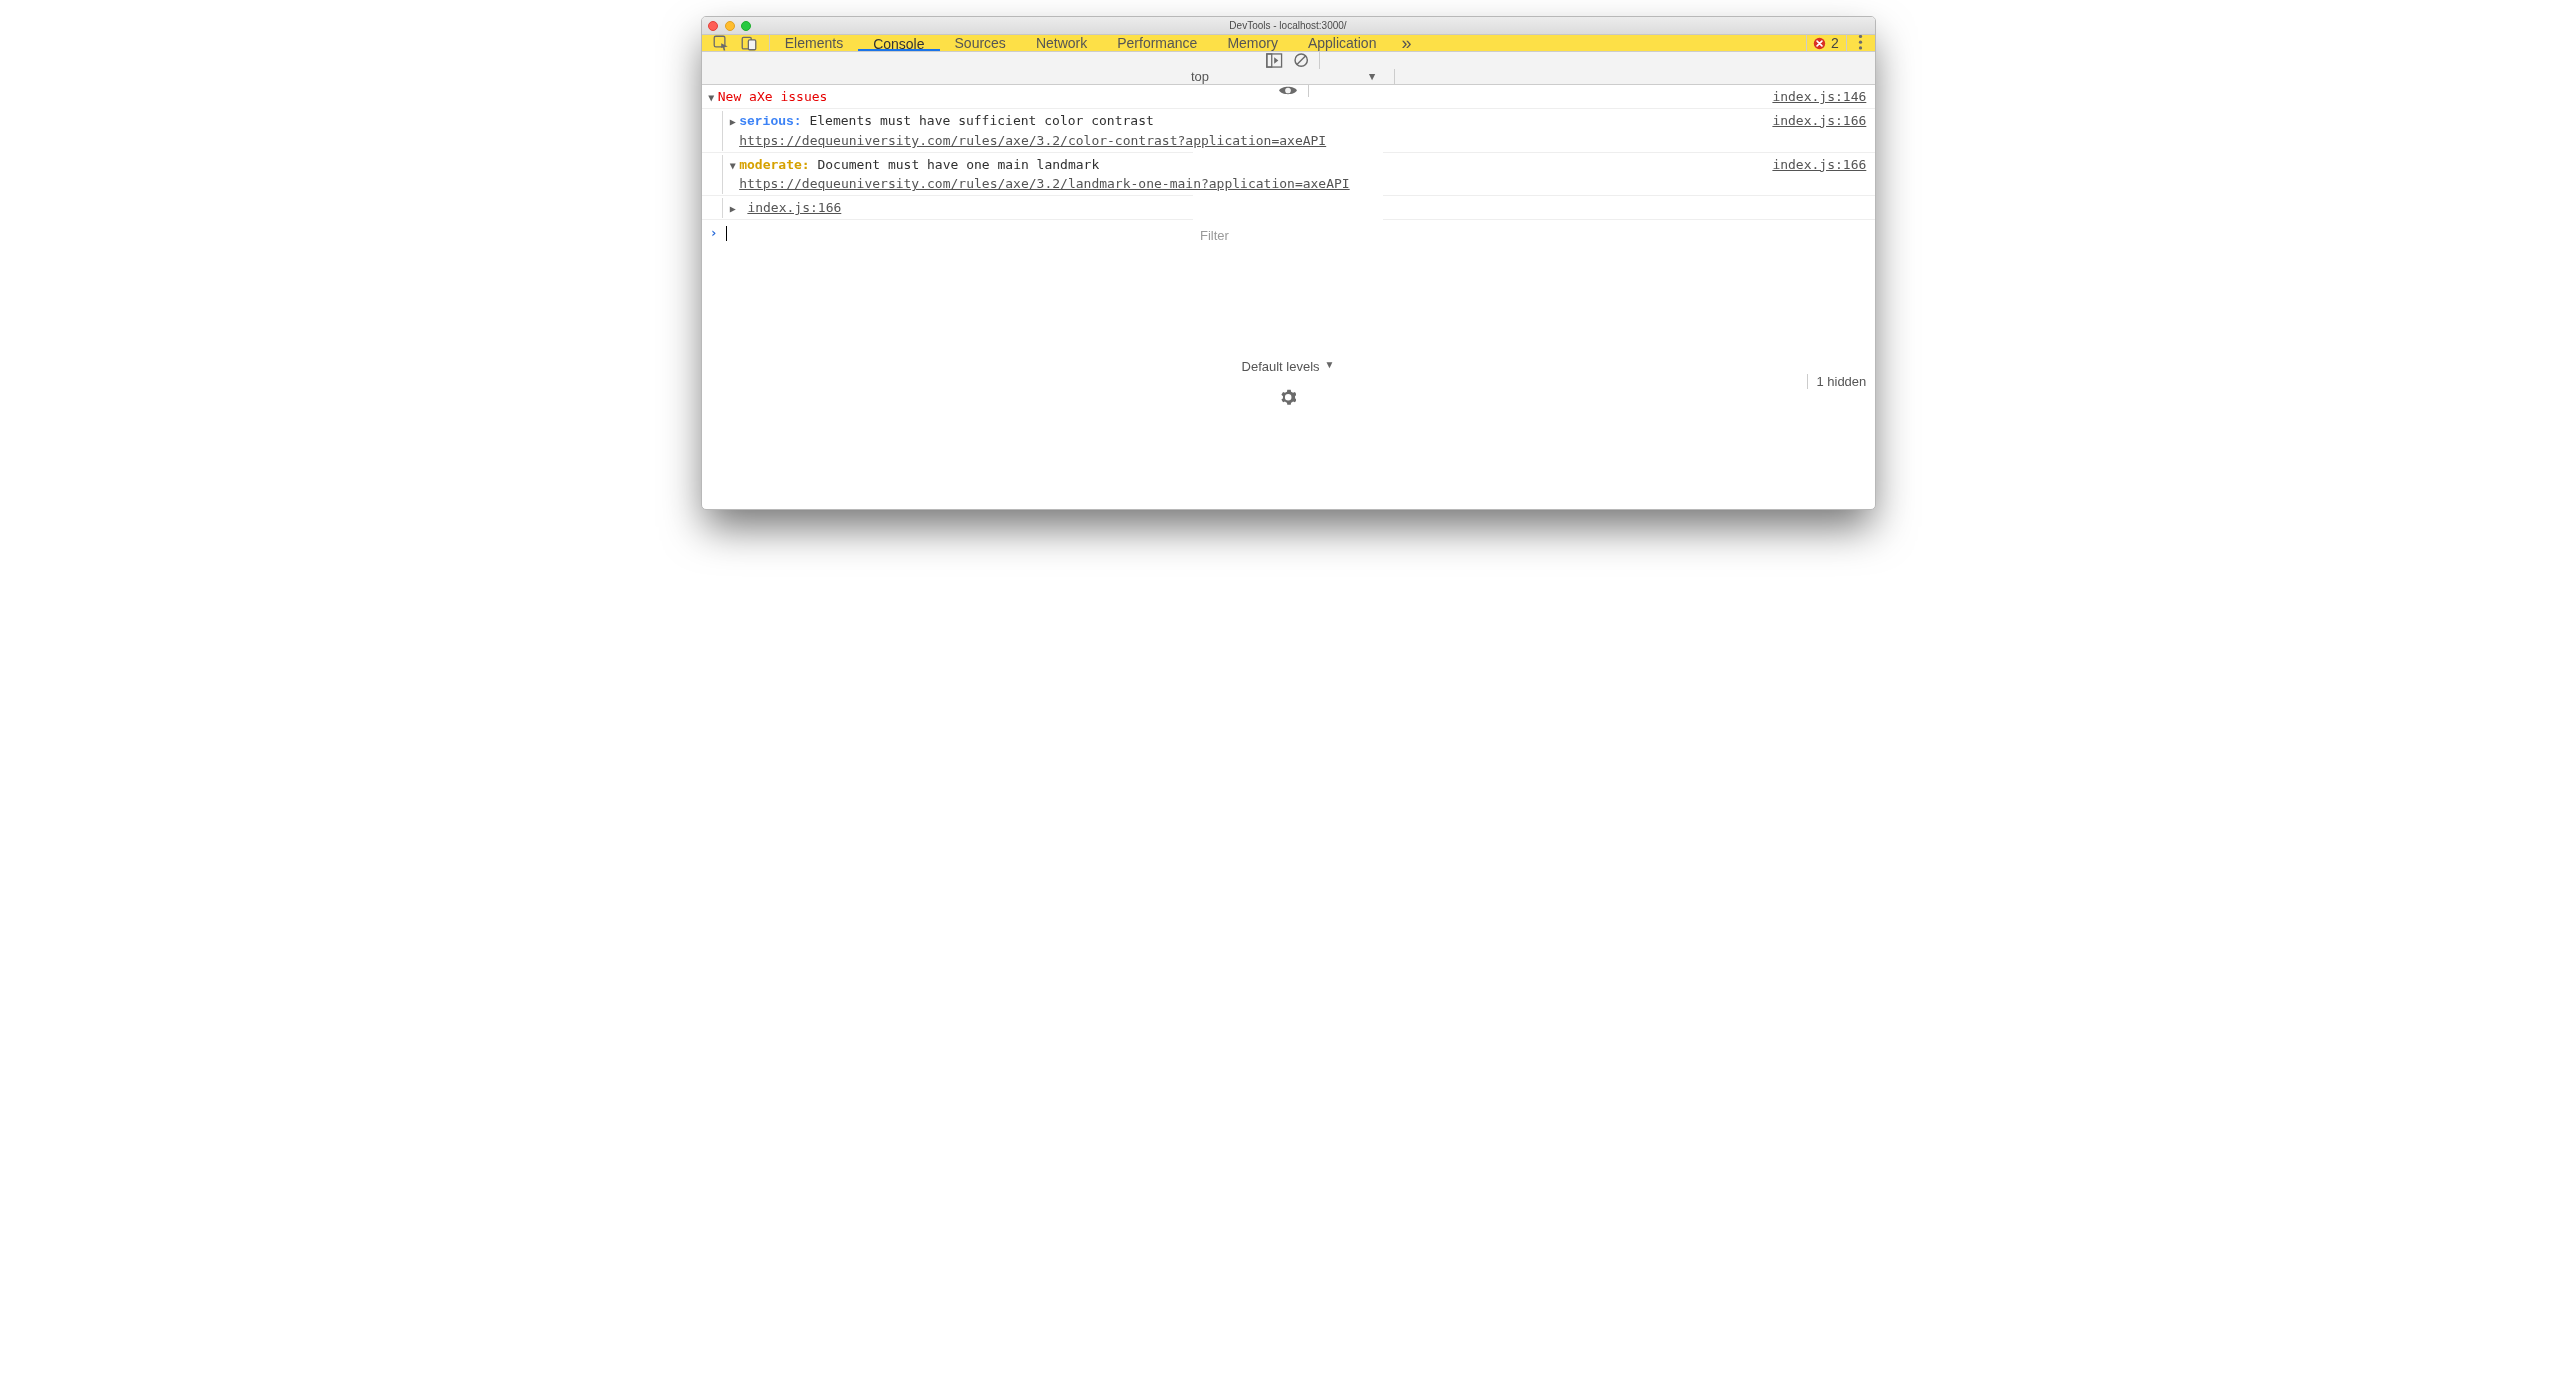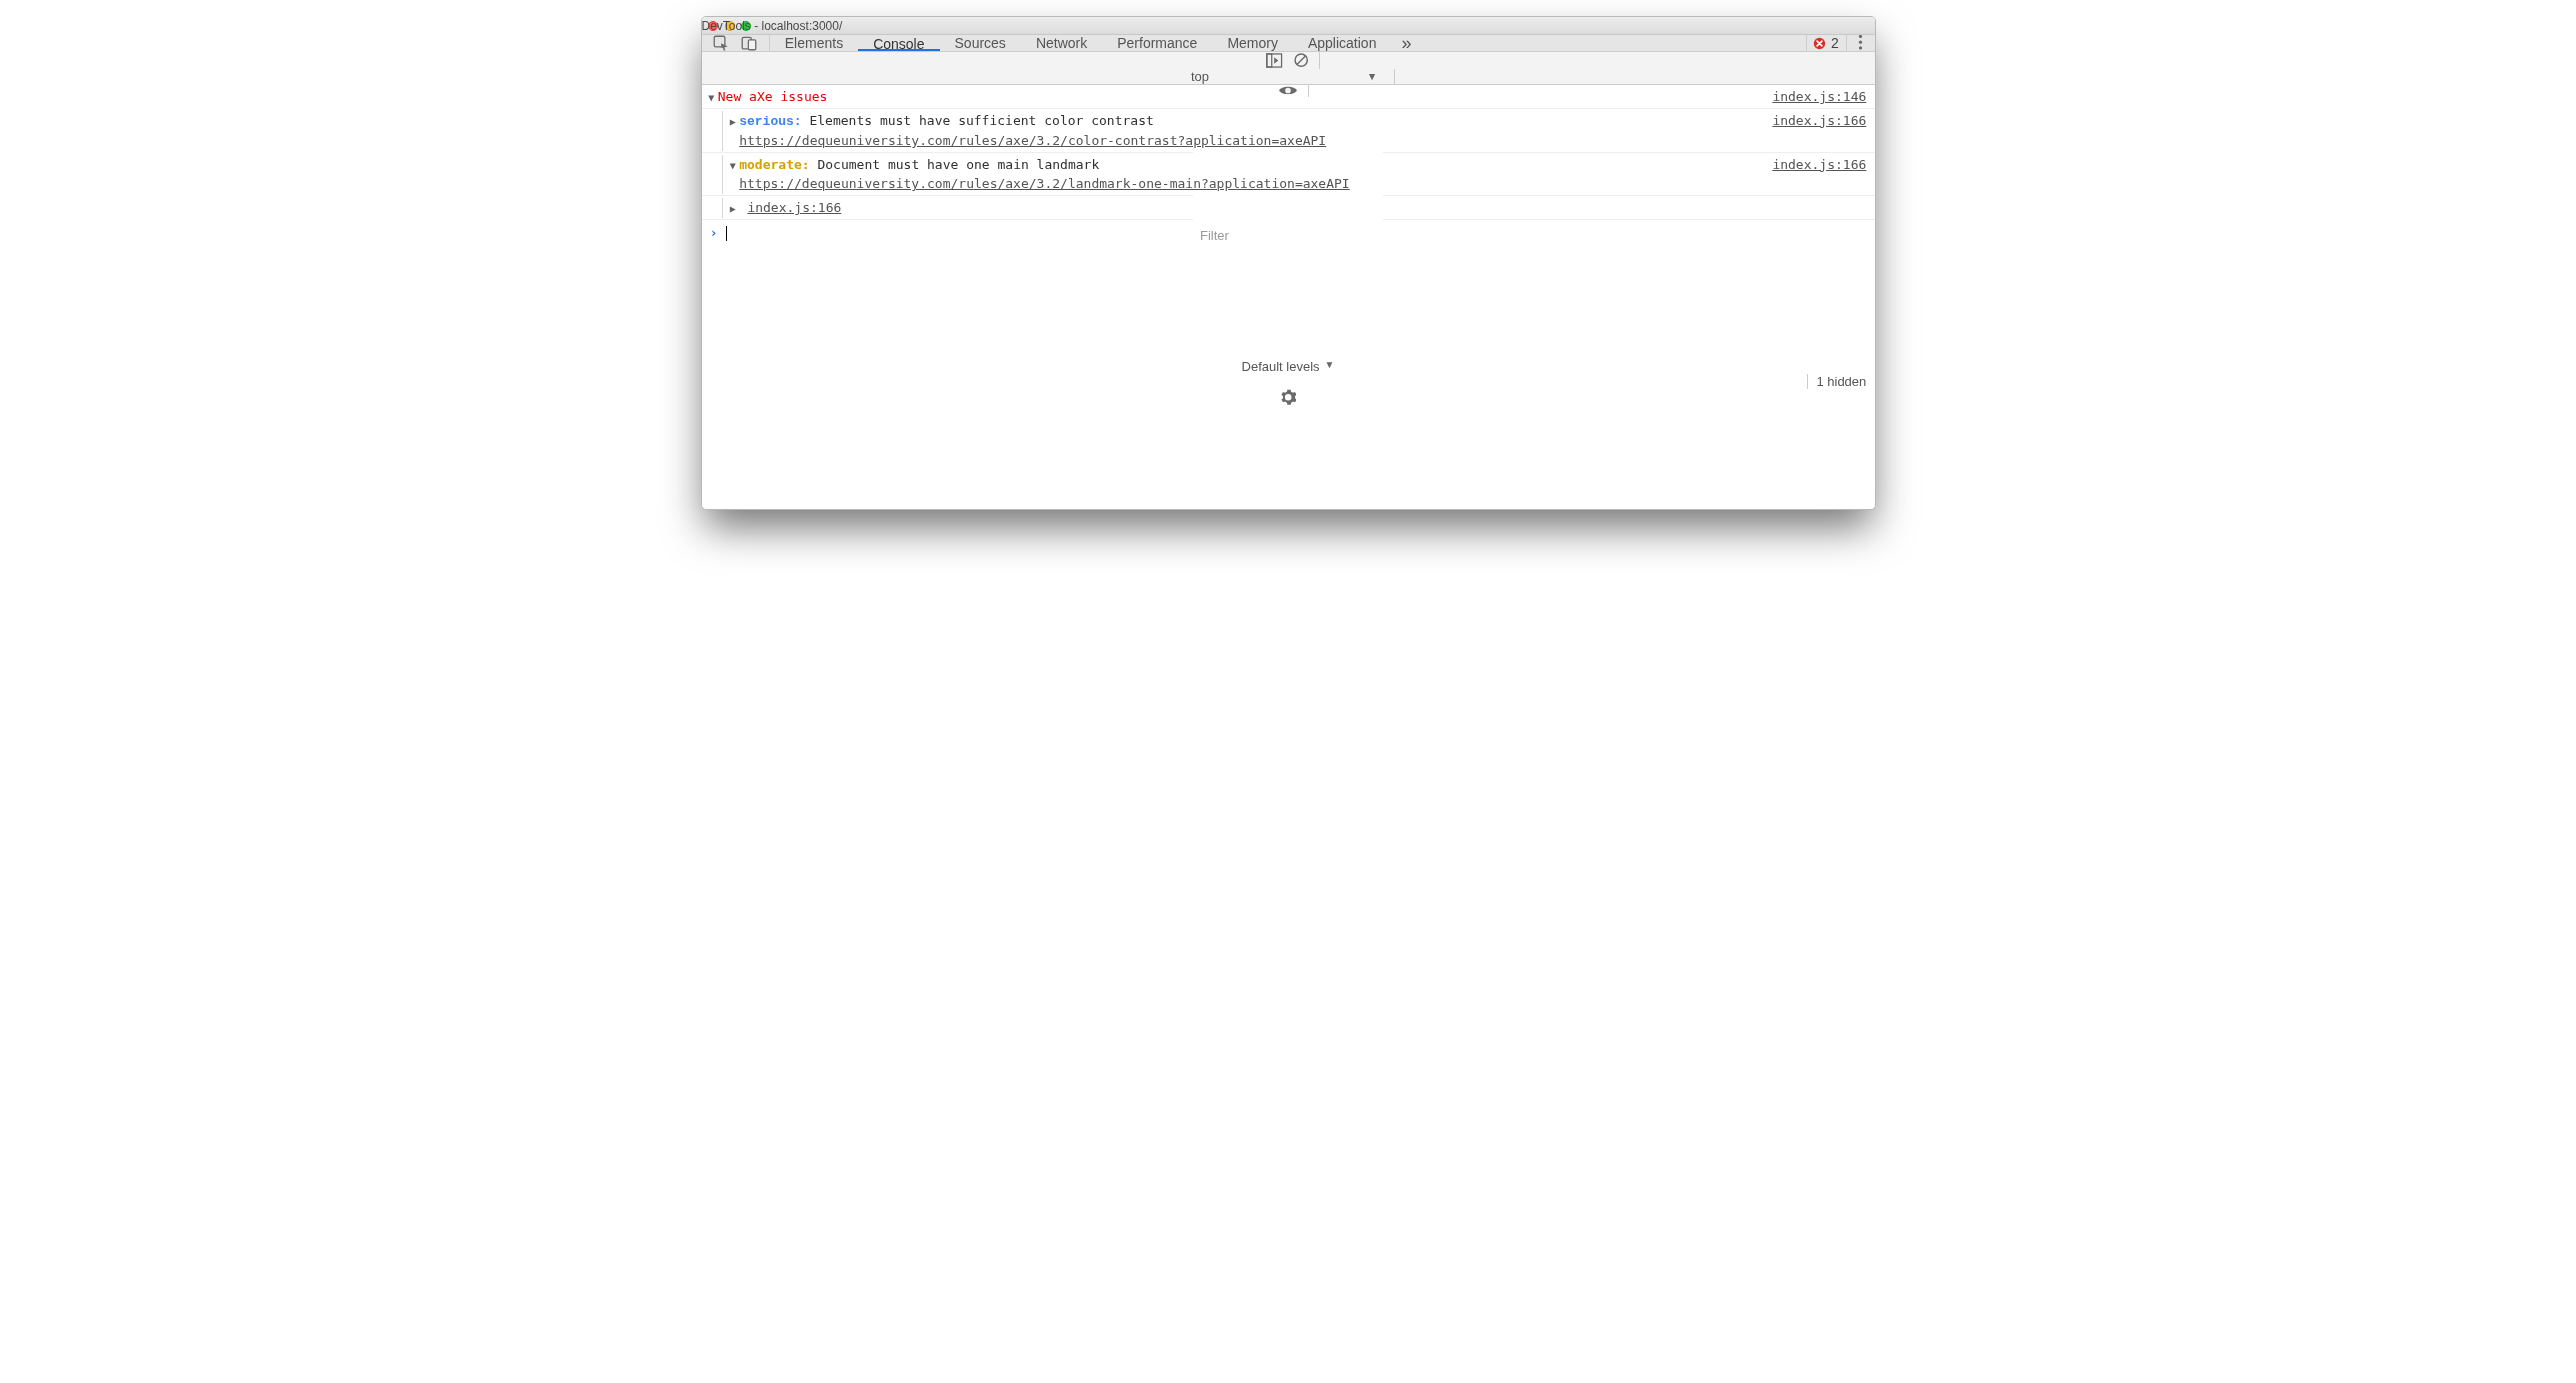--- a/index.html
+++ b/index.html
@@ -31,29 +31,29 @@
     padding: 0 6.6px;
   }
   .traffic { display: flex; gap: 6.6px; align-items: center; }
   .traffic span {
     width: 10px; height: 10px; border-radius: 50%; display:block;
   }
   .tclose { background:#ff5f57; border:0.8px solid #e1413a; }
   .tmin   { background:#ffbd2e; border:0.8px solid #dfa023; }
   .tmax   { background:#28c940; border:0.8px solid #1dad2c; }
   .title {
-    position:absolute; left:0; right:0; 
-    font-size: 12px; color:#4a4a4a;
+    position:absolute; left:0; right:0; text-align:center;
+    font-size: 10px; color:#4a4a4a;
     pointer-events:none;
   }
   
   .tabs {
     display:flex; align-items:center;
     height: 17px;
-    background:#e5e5e5;
+    background:#fde047;
     border-bottom:0.8px solid #ccc;
     font-size: 14px;
     color:#555;
   }
   .tabs .left-icons {
     display:flex; align-items:center; gap:11.5px;
     padding: 0 11.5px;
     border-right:0.8px solid #ccc;
     height:100%;
   }

